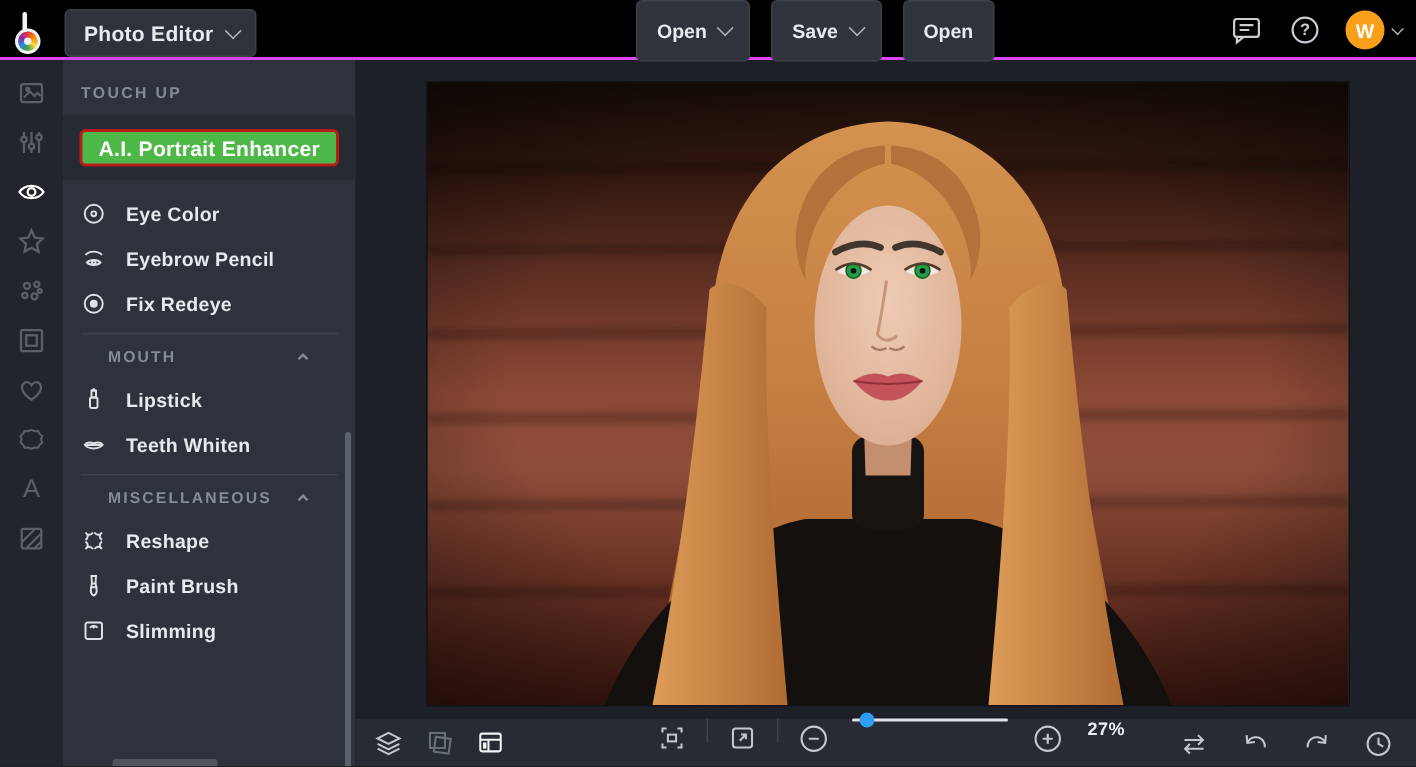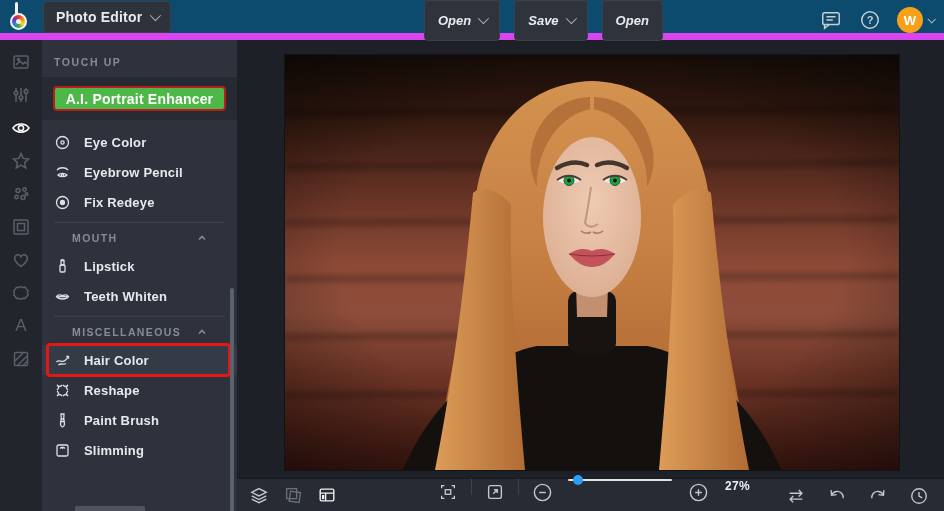--- a/index.html
+++ b/index.html
@@ -1,36 +1,36 @@
 <!DOCTYPE html>
 <html><head>
 <meta charset="utf-8">
 <style>
   * { margin:0; padding:0; box-sizing:border-box; }
   html,body { width:944px; height:511px; overflow:hidden; background:#1d2026;
               font-family:"Liberation Sans", sans-serif; }
   .app { position:relative; width:944px; height:511px; background:#1d2026; overflow:hidden; }
 
   
-  .topbar { position:relative; height:40px; background:#0c4a6e; display:flex; align-items:center;
-            border-bottom:7px solid #d946ef; z-index:10; }
+  .topbar { position:relative; height:40px; background:#000000; display:flex; align-items:flex-end;
+            border-bottom:2px solid #d946ef; z-index:10; }
   .logo { position:relative; width:26px; height:30px; margin-left:9px; flex:none; cursor:pointer; }
   .logo .stem { position:absolute; left:6px; top:0; width:3px; height:20px; background:#f2f3f5; border-radius:2px; }
   .logo .wheel { position:absolute; left:1px; bottom:2px; width:17px; height:17px; border-radius:50%;
                  background:conic-gradient(#e53935,#fb8c00,#fdd835,#43a047,#1e88e5,#8e24aa,#e53935);
                  border:2px solid #f2f3f5; }
   .logo .hub { position:absolute; left:7px; bottom:8px; width:5px; height:5px; border-radius:50%; background:#f2f3f5; }
   .appmenu-btn { display:flex; align-items:center; gap:8px; margin-left:8px; padding:7px 12px;
                  border:1px solid #3c4049; border-radius:4px; color:#e8eaee; font-size:14px;
                  font-weight:600; letter-spacing:.2px; cursor:pointer; background:#2e323b; }
   .chev { width:8px; height:8px; border-right:1.6px solid #aeb3bb; border-bottom:1.6px solid #aeb3bb;
           transform:rotate(45deg) translateY(-2px); flex:none; }
   .topbar-center { position:absolute; left:424px; top:0; height:40px; display:flex; align-items:center; gap:14px; }
   .tb-btn { display:flex; align-items:center; gap:7px; padding:12px 13px; border:1px solid #3c4049;
-            border-radius:4px; background:#2f333c; color:#e8eaee; font-size:13px; font-weight:600; cursor:pointer;font-style:italic; }
+            border-radius:4px; background:#2f333c; color:#e8eaee; font-size:13px; font-weight:600; cursor:pointer; }
   .topbar-right { position:absolute; right:10px; top:0; height:40px; display:flex; align-items:center; gap:15px; }
   .icon-btn { width:24px; height:24px; display:flex; align-items:center; justify-content:center; cursor:pointer; }
   .icon-btn svg { stroke:#c9cdd4; fill:none; stroke-width:1.6; }
   .avatar-group { display:flex; align-items:center; gap:5px; cursor:pointer; }
   .avatar { width:26px; height:26px; border-radius:50%; background:#f9a01b; color:#fff; font-size:13px;
             font-weight:700; display:flex; align-items:center; justify-content:center; }
   .chev-sm { width:6px; height:6px; border-right:1.5px solid #aeb3bb; border-bottom:1.5px solid #aeb3bb;
              transform:rotate(45deg) translateY(-1px); }
 
   
@@ -260,29 +260,20 @@
         </div>
 
         <div class="divider"></div>
         <div class="group-header">
           <span>MISCELLANEOUS</span>
           <svg viewBox="0 0 10 10">
               <path d="M2 6.5 L5 3.5 L8 6.5"></path>
             </svg>
         </div>
 
-        <div class="item selected">
-          <svg viewBox="0 0 17 17">
-              <path d="M2.5 10 C5 7 8 11 11 8.5 C12.5 7.3 13.5 6 14.5 4.5"></path>
-              <path d="M4.5 13 C7 10.5 9.5 13.5 12 11.5"></path>
-              <path d="M12.2 4.5 L14.5 4.5 L14.5 6.8"></path>
-            </svg>
-          <span>Hair Color</span>
-          <div class="annotation-box"></div>
-        </div>
         <div class="item">
           <svg viewBox="0 0 17 17">
               <path d="M3 3 C5 4.5 5 6.5 3 8 M3 3 C4.5 5 6.5 5 8 3 M14 3 C12 4.5 12 6.5 14 8 M14 3 C12.5 5 10.5 5 9 3 M3 14 C5 12.5 5 10.5 3 9 M3 14 C4.5 12 6.5 12 8 14 M14 14 C12 12.5 12 10.5 14 9 M14 14 C12.5 12 10.5 12 9 14"></path>
             </svg>
           <span>Reshape</span>
         </div>
         <div class="item">
           <svg viewBox="0 0 17 17">
               <path d="M7 2 L10 2 L9.7 7 L7.3 7 Z"></path>
               <path d="M7.3 7 L6.8 9.5 L10.2 9.5 L9.7 7"></path>

